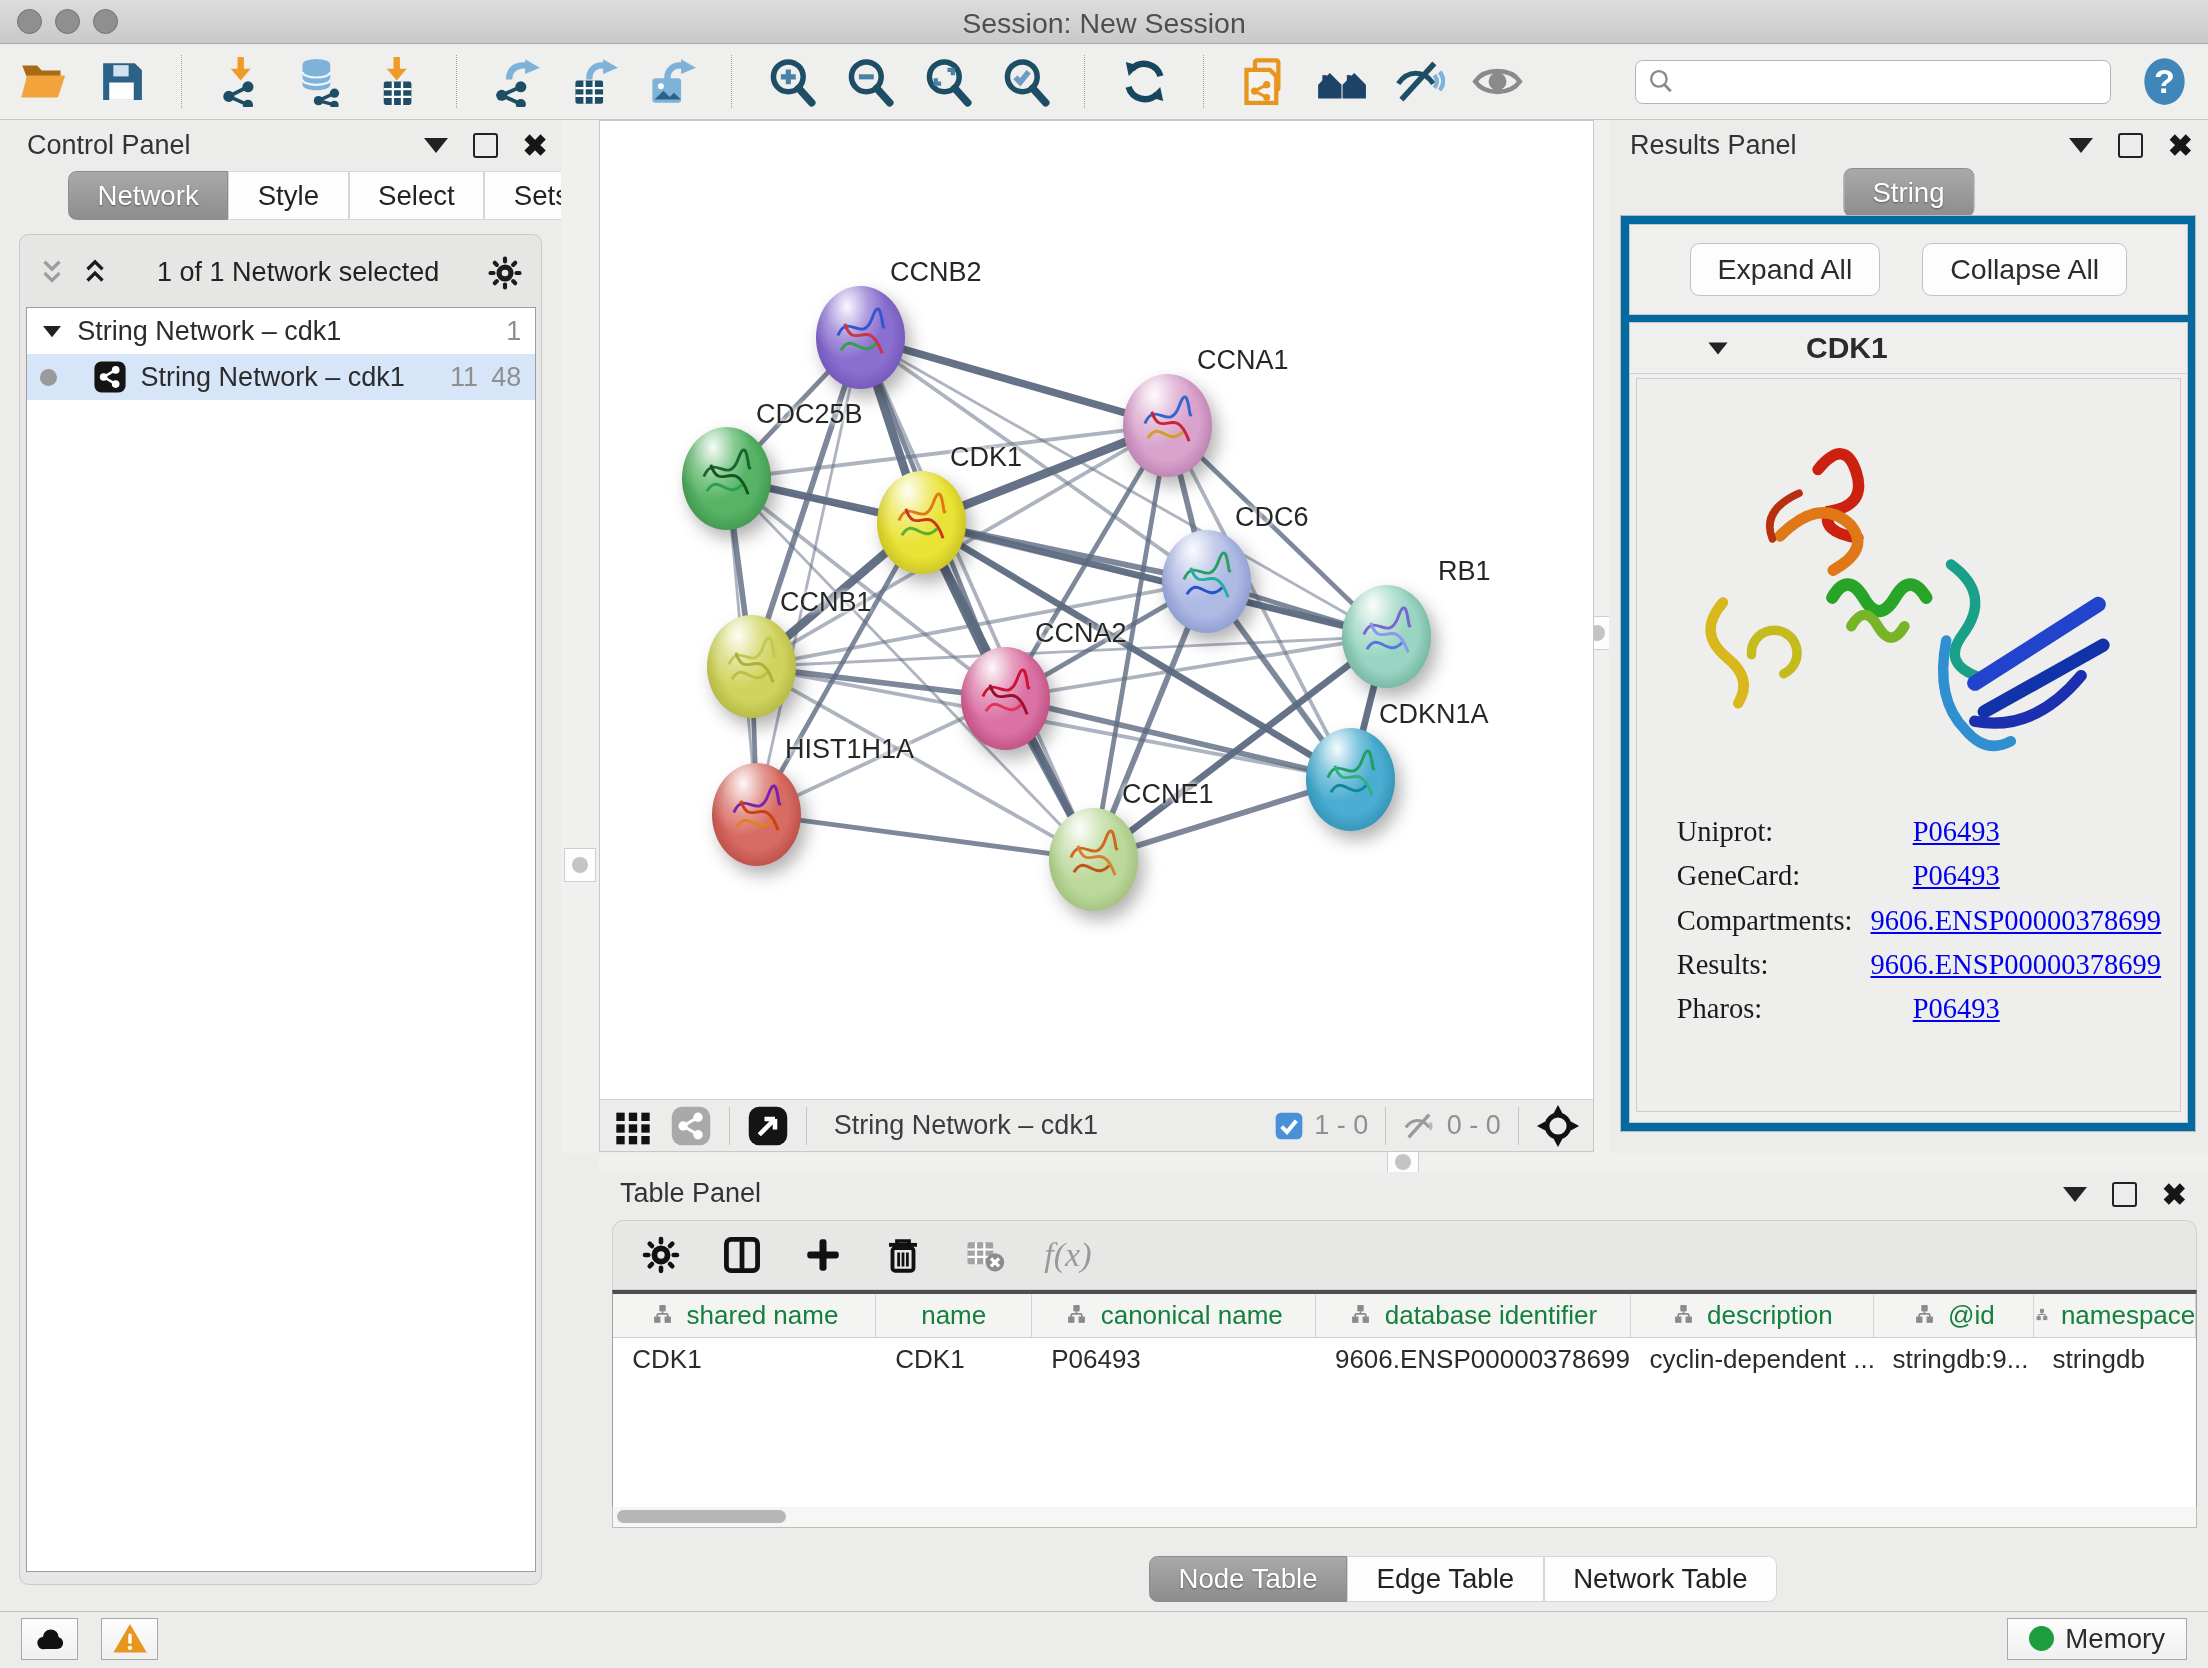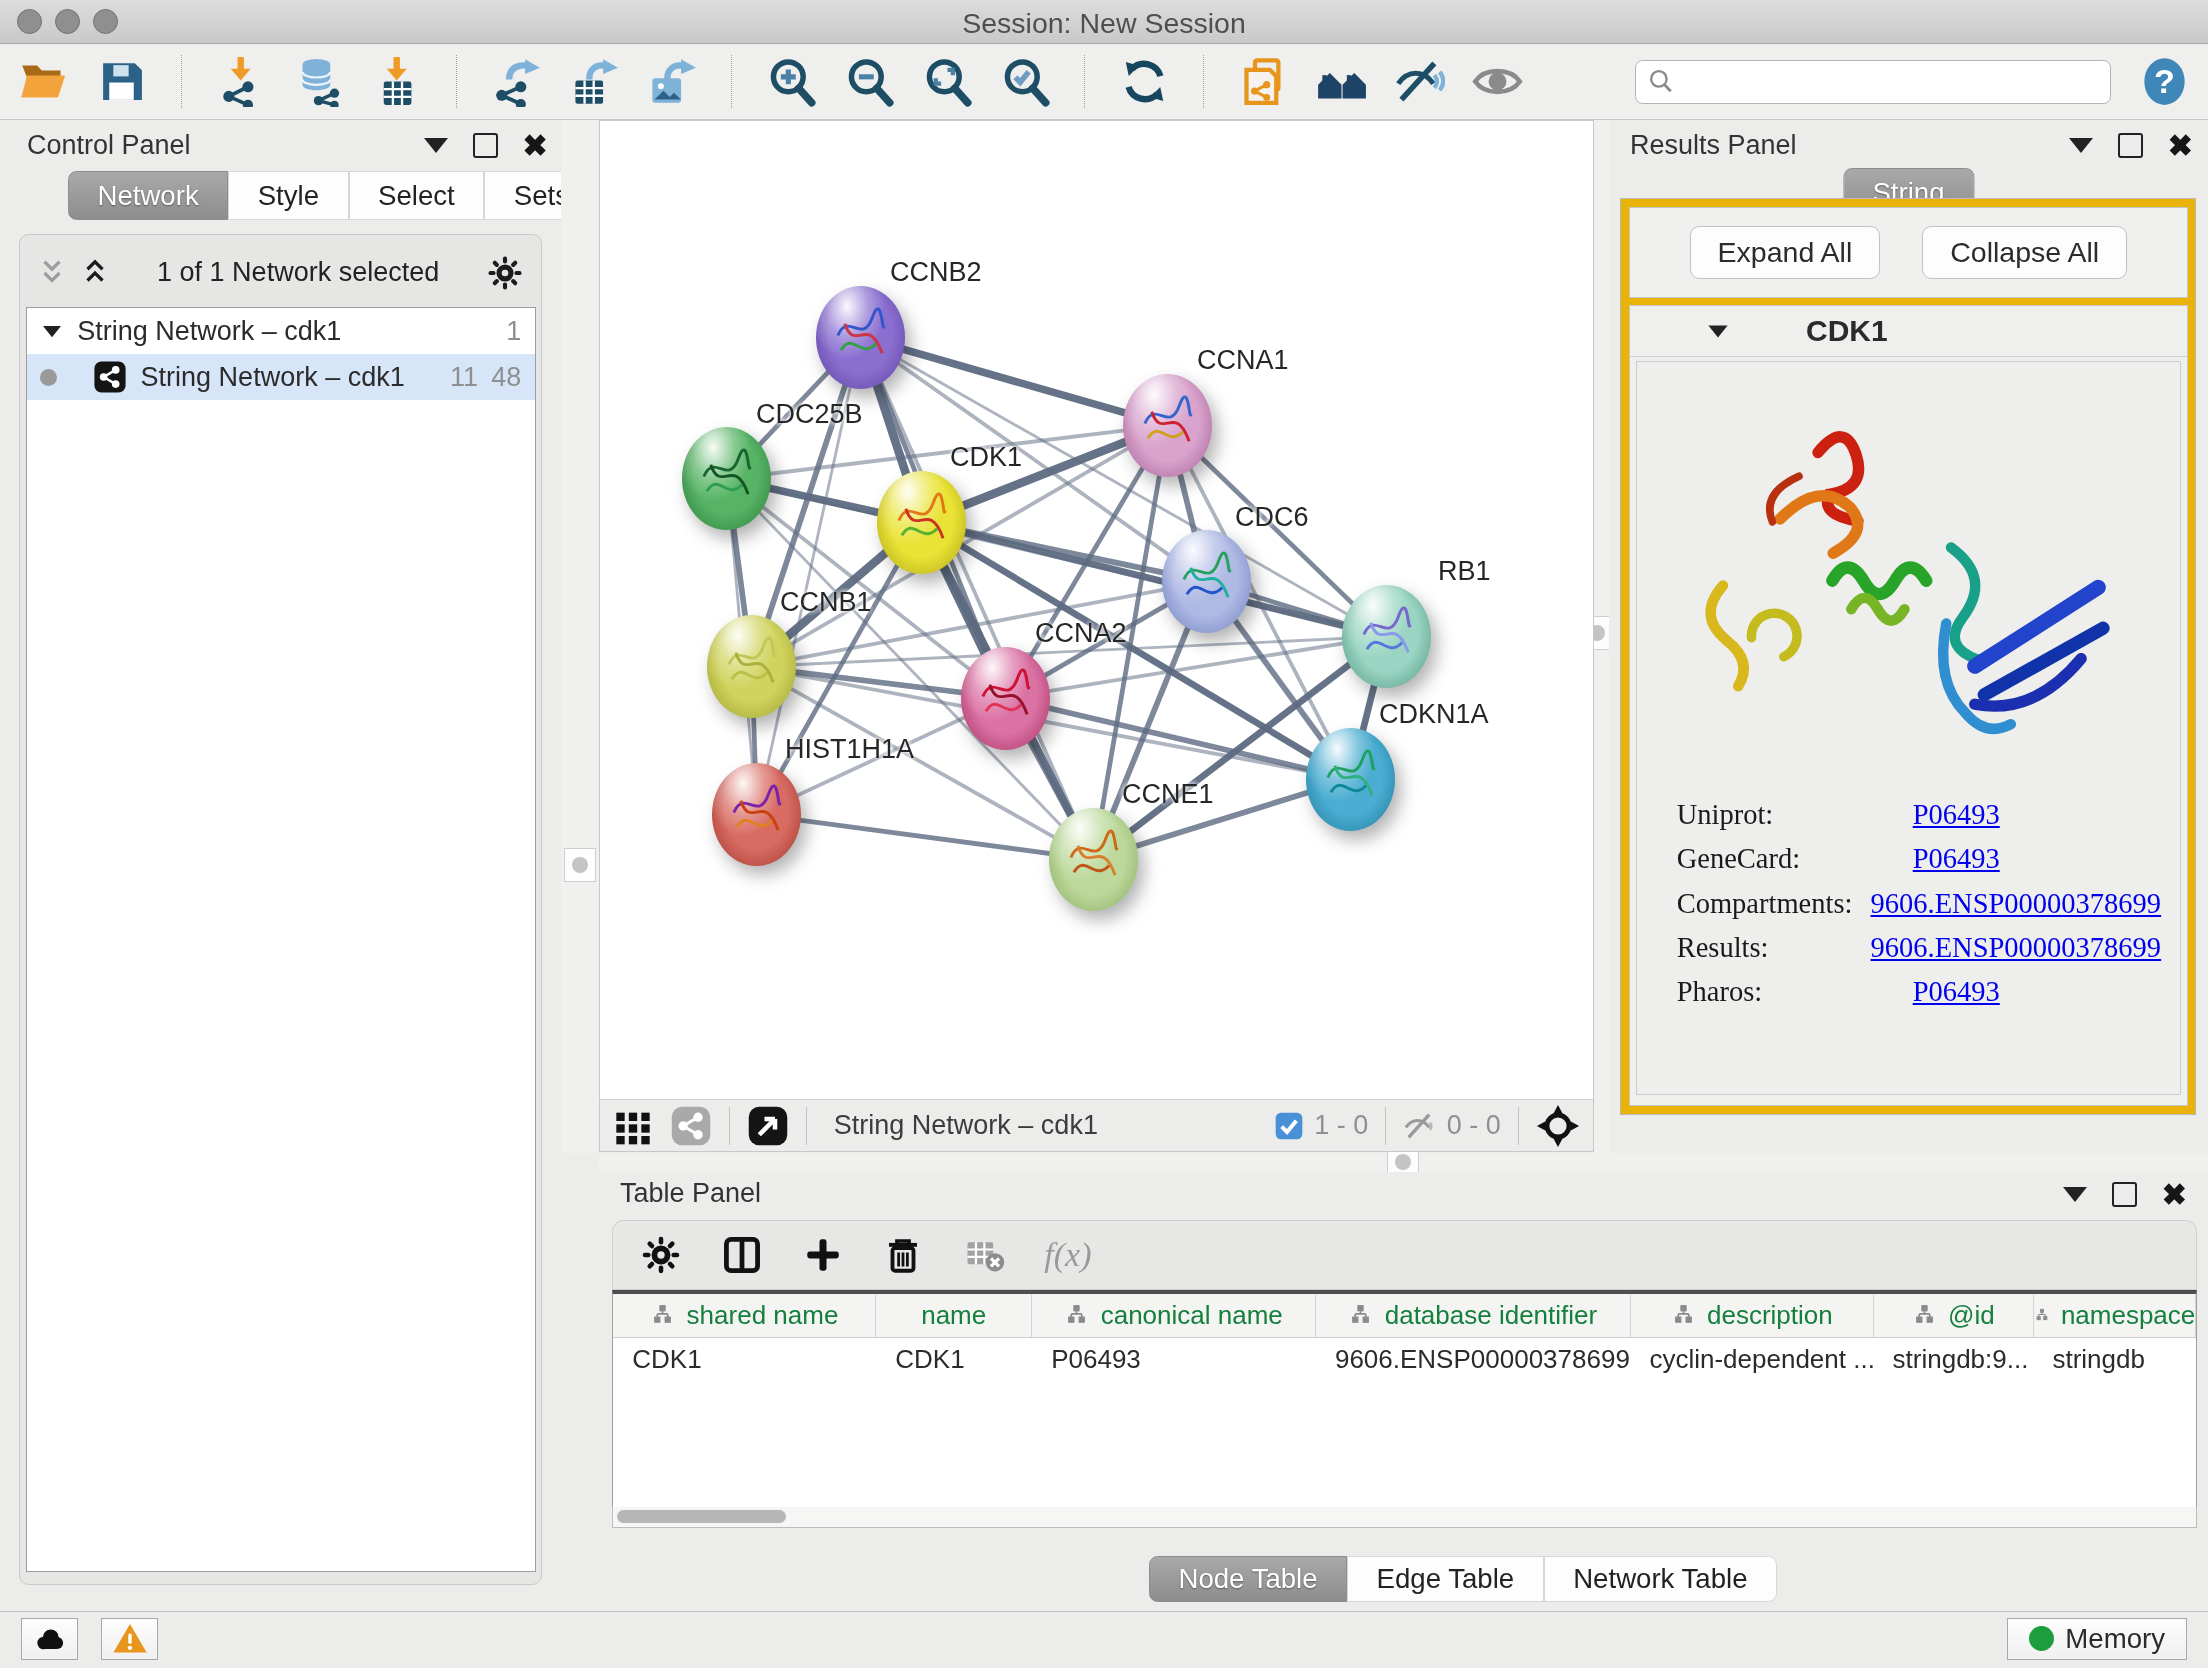--- a/index.html
+++ b/index.html
@@ -79,22 +79,22 @@
   .nbsep { width:0; height:38px; border-left:1px solid #c4c4c4; }
   #nettitle { color:#3c3c3c; margin-left:9.5px; }
   .counter { display:flex; align-items:center; gap:9.5px; }
 
   
   #rpanel { position:absolute; left:1609px; top:120px; width:599px; height:1033px; background:#ececea; }
   #rpanel .phead { left:21px; top:9.5px; }
   #rpanel .pctrl { position:absolute; right:15px; top:13.3px; }
   #rtab { position:absolute; left:50%; transform:translateX(-50%); top:48px;
     border-radius:8.6px 8.6px 8.6px 8.6px; }
-  #rbox { position:absolute; left:11.4px; top:78px; width:576px; height:917px;
-    border:1.9px solid #b9b9b9; background:#eab308; }
+  #rbox { position:absolute; left:11.4px; top:95px; width:576px; height:917px;
+    border:1.9px solid #b9b9b9; background:#0369a1; }
   #rbuttons { margin:7.6px; border:1.9px solid #c6c6c6; height:91px; background:#efefee;
     display:flex; align-items:center; justify-content:center; gap:42px; }
   .rbtn { min-width:190px; height:53px; background:#fdfdfd; border:1px solid #c2c2c2;
     border-radius:9.5px; font-size:28.5px; display:flex; align-items:center; justify-content:center; padding:0 27px; }
   #rsection { margin:0 7.6px; border:1.9px solid #c6c6c6; height:801px; background:#efefee; }
   #rsechead { height:51px; display:flex; align-items:center; gap:76px; padding-left:76px;
     font-size:30px; font-weight:bold; border-bottom:1px solid #d0d0d0; }
   #rinner { margin:3.8px 5.7px; border:1px solid #cccccc; height:734px; background:#eeeeec; padding:15px 19px; }
   #rdesc { font-size:28.5px; color:#222; }
   #protein { margin:9.5px auto 0; }

